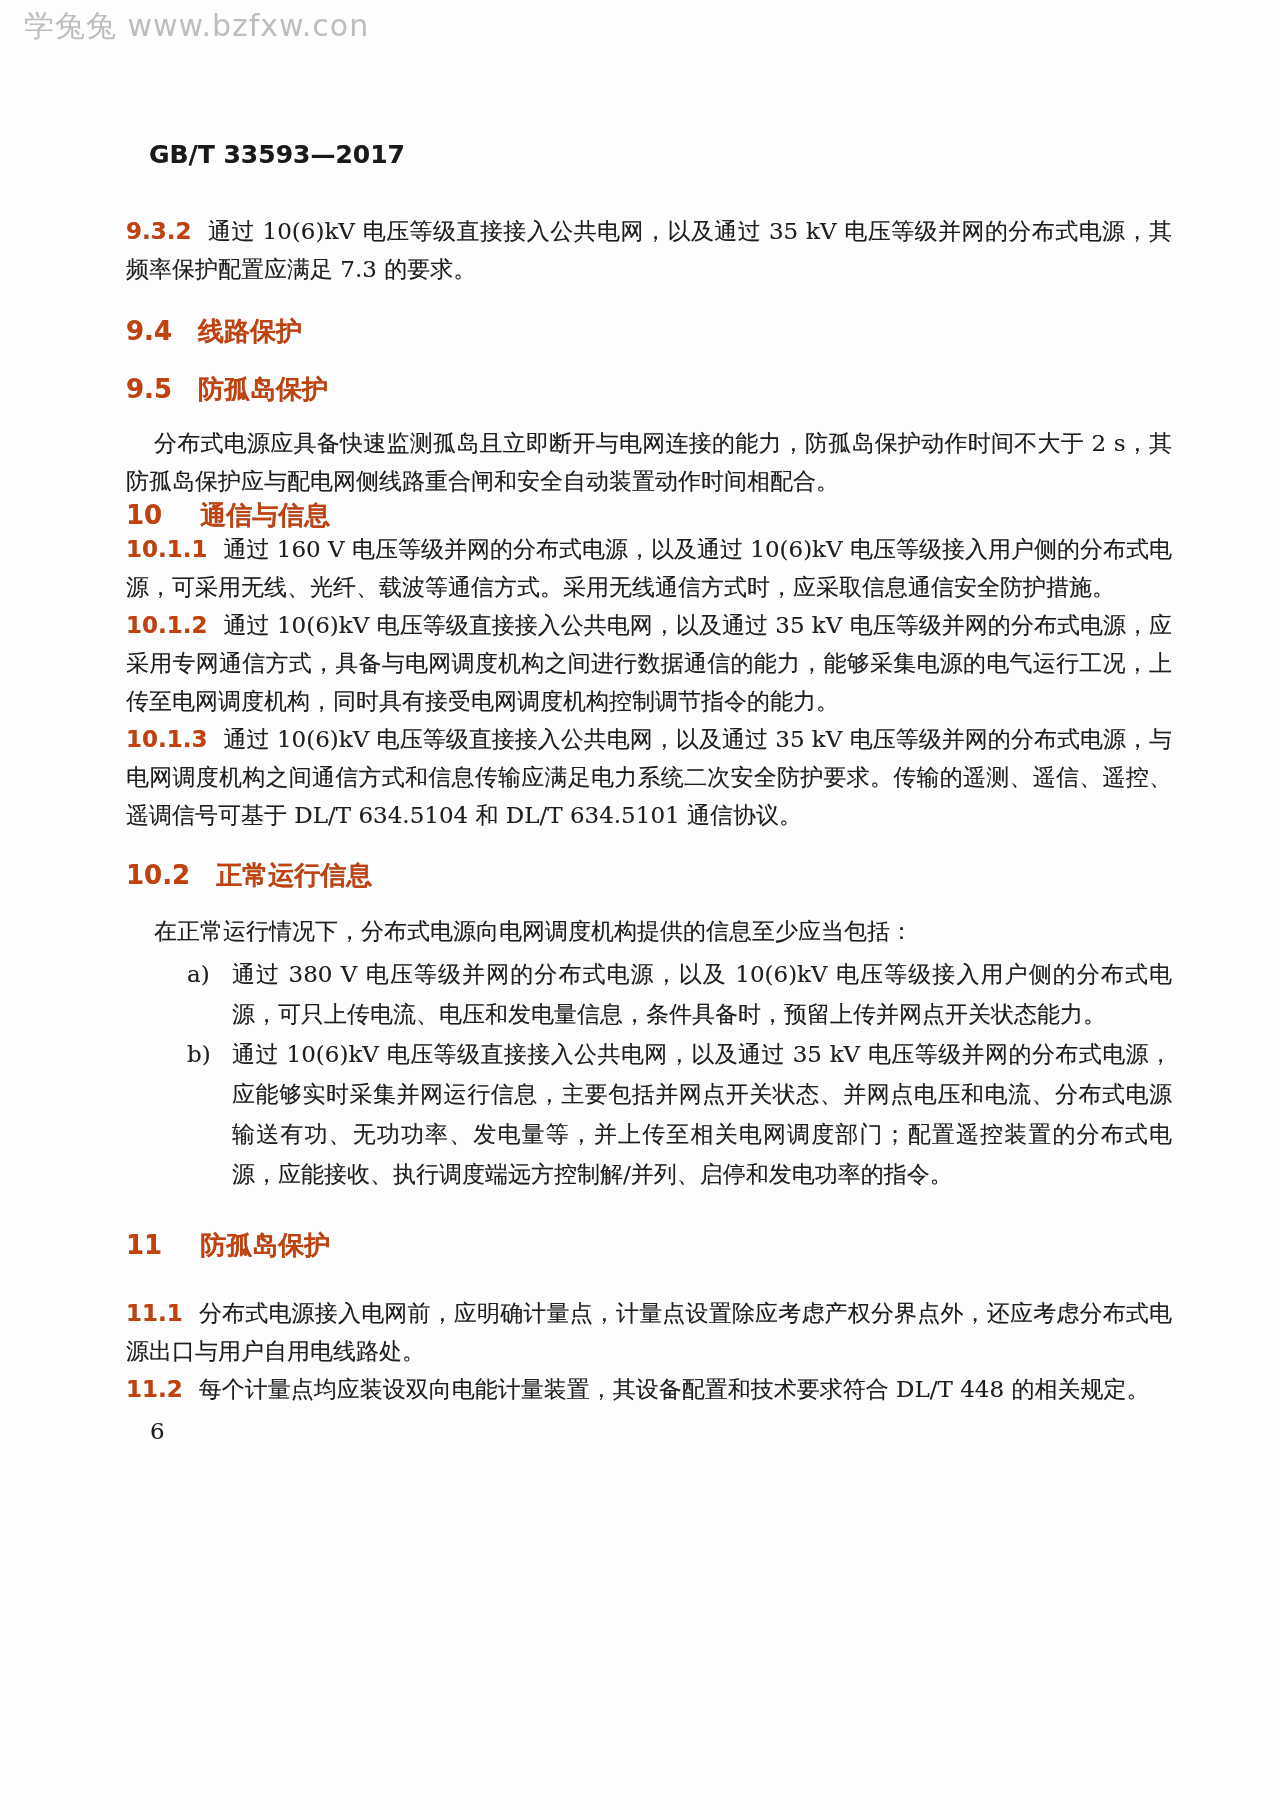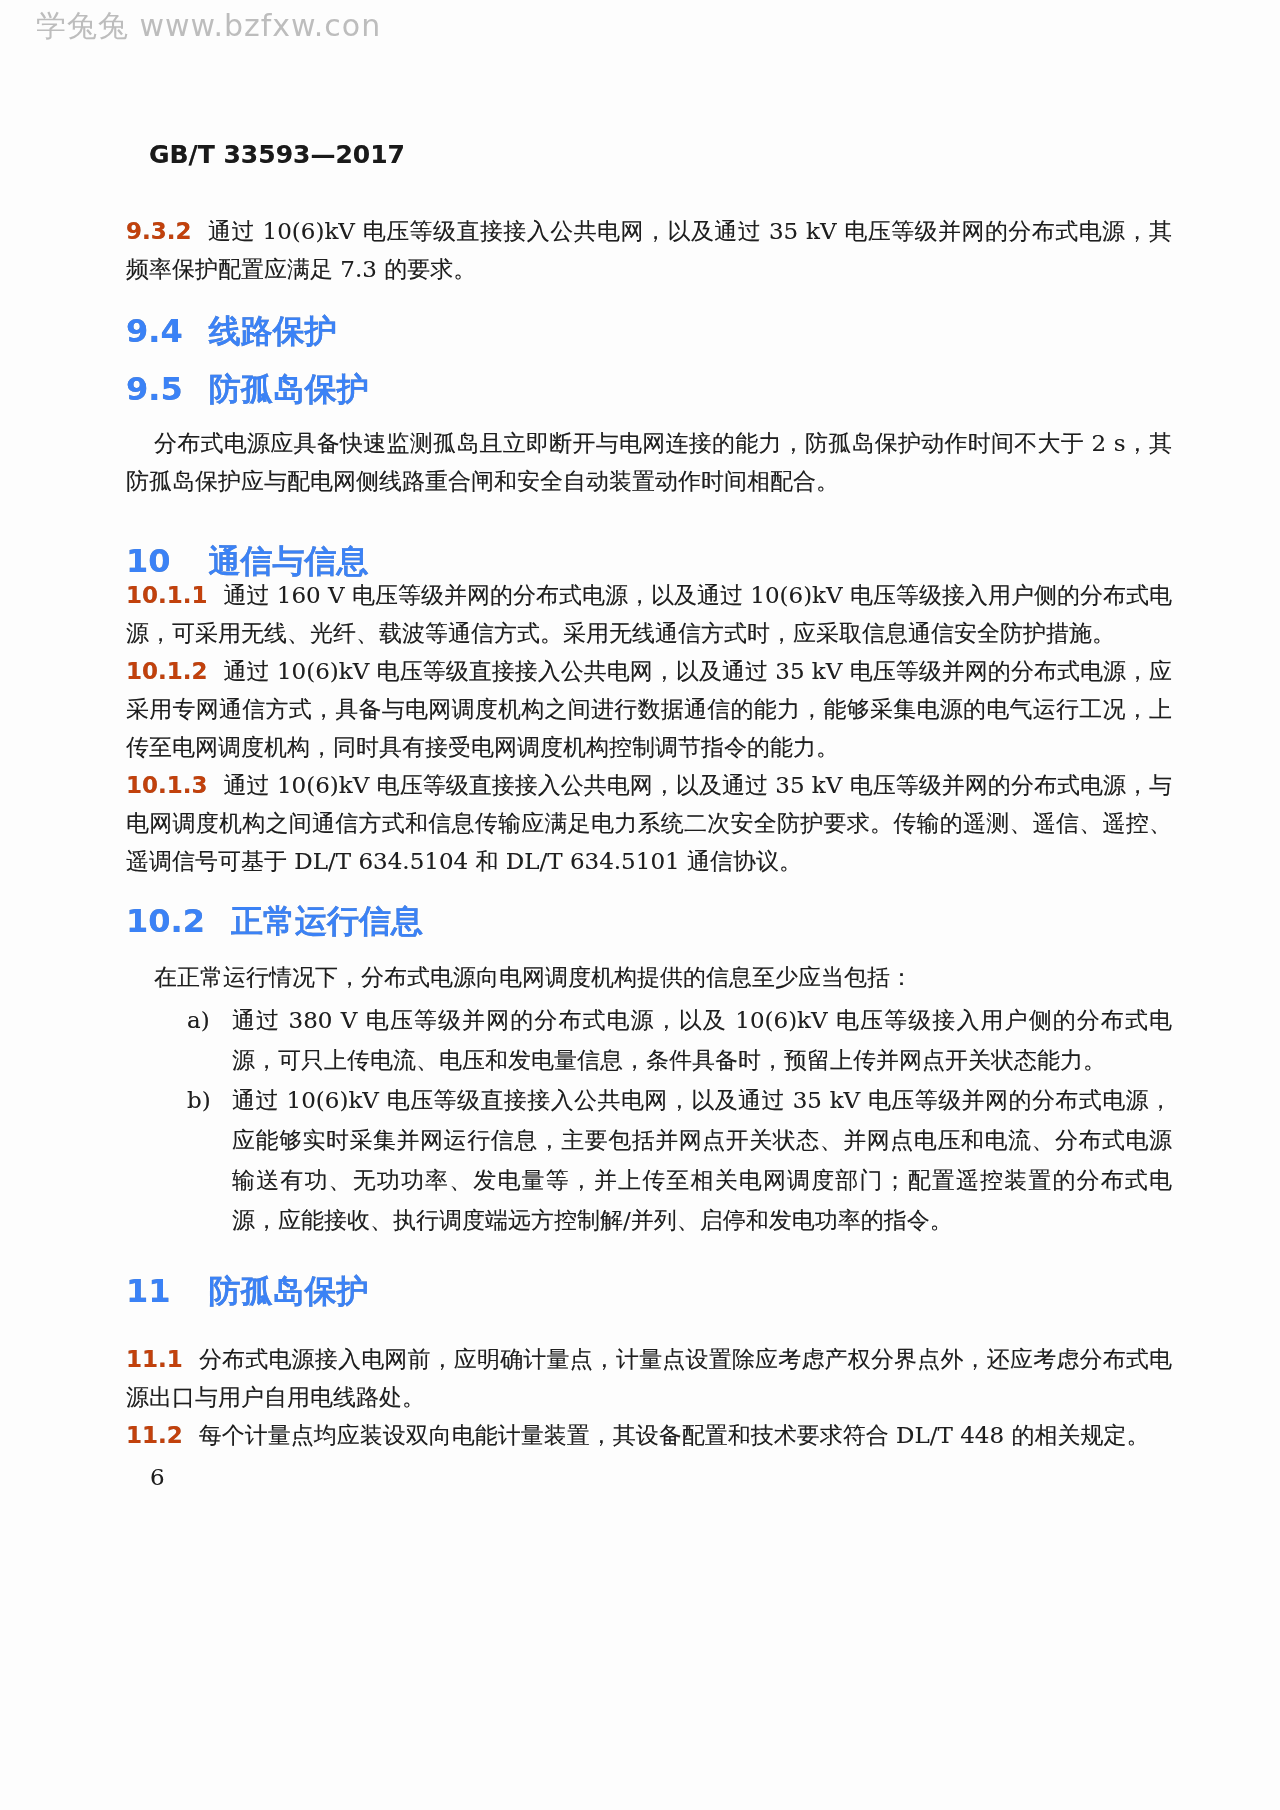--- a/index.html
+++ b/index.html
@@ -5,21 +5,21 @@
   html,body{margin:0;padding:0;background:#e8e8e8;}
   .page{
     position:relative;
     width:1280px;height:1810px;
     background:#fdfdfd;
     overflow:hidden;
     font-family:"DejaVu Serif","Liberation Serif",serif;
     color:#222;
   }
   .watermark{
-    position:absolute;left:36px;top:6px;
+    position:absolute;left:24px;top:6px;
     font-family:"DejaVu Sans","Liberation Sans",sans-serif;
     font-size:30px;color:#bdbdbd;letter-spacing:1px;
     white-space:nowrap;
     text-align:right;
   }
   .content{
     position:absolute;left:126px;top:140px;width:1046px;
   }
   .doc-num{
     font-family:"DejaVu Sans","Liberation Sans",sans-serif;
@@ -34,29 +34,29 @@
     color:#1e1e1e;
     text-shadow:0 0 0.5px rgba(0,0,0,.35);
   }
   p.indent{text-indent:28px;}
   .clause-num{
     font-family:"DejaVu Sans","Liberation Sans",sans-serif;
     font-weight:bold;margin-right:16px;color:#c2410c;
   }
   .heading{
     font-family:"DejaVu Sans","Liberation Sans",sans-serif;
-    font-weight:bold;font-size:32px;line-height:30px;
-    color:#3b82f6;margin:0;
+    font-weight:bold;font-size:26px;line-height:30px;
+    color:#c2410c;margin:0;
     text-shadow:0 0 0.5px rgba(0,0,0,.4);
   }
   .heading .h-num{margin-right:26px;}
   .heading.chapter .h-num{margin-right:38px;}
   .h94{margin-top:28px;margin-bottom:20px;}
   .h95{margin-top:28px;margin-bottom:20px;}
-  .h10{margin-top:46px;}
+  .h10{}
   .h101{margin-top:32px;margin-bottom:22px;}
   .h102{margin-top:26px;margin-bottom:22px;}
   .h11{margin-top:36px;margin-bottom:34px;}
   .list{margin-top:4px;}
   .list-item{
     position:relative;
     padding-left:106px;
     font-size:23px;line-height:40px;
     text-align:justify;color:#1e1e1e;
     text-shadow:0 0 0.5px rgba(0,0,0,.35);

